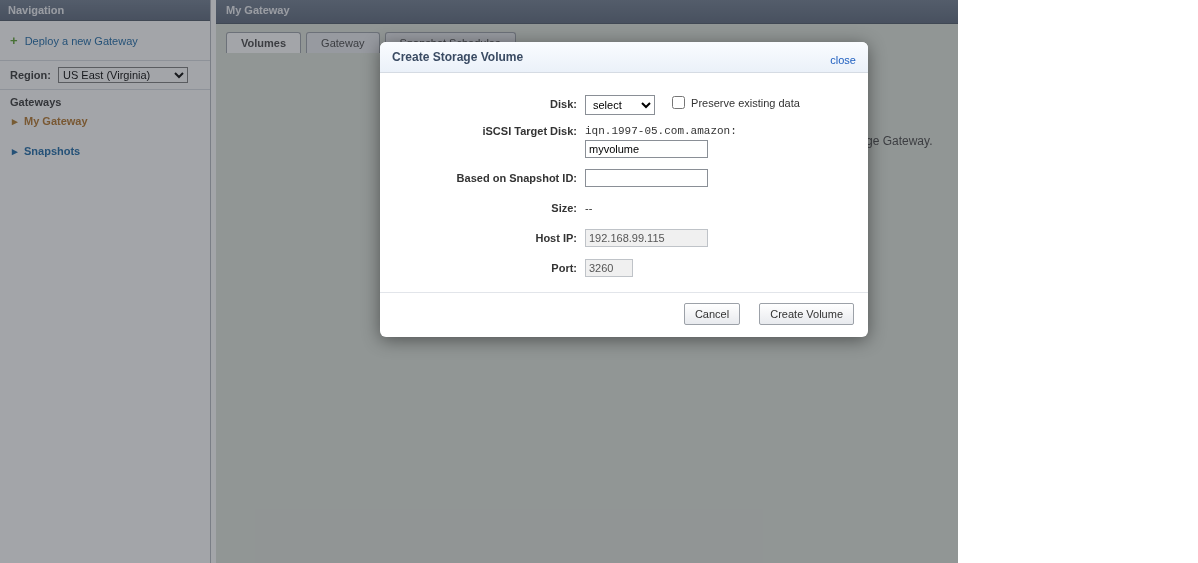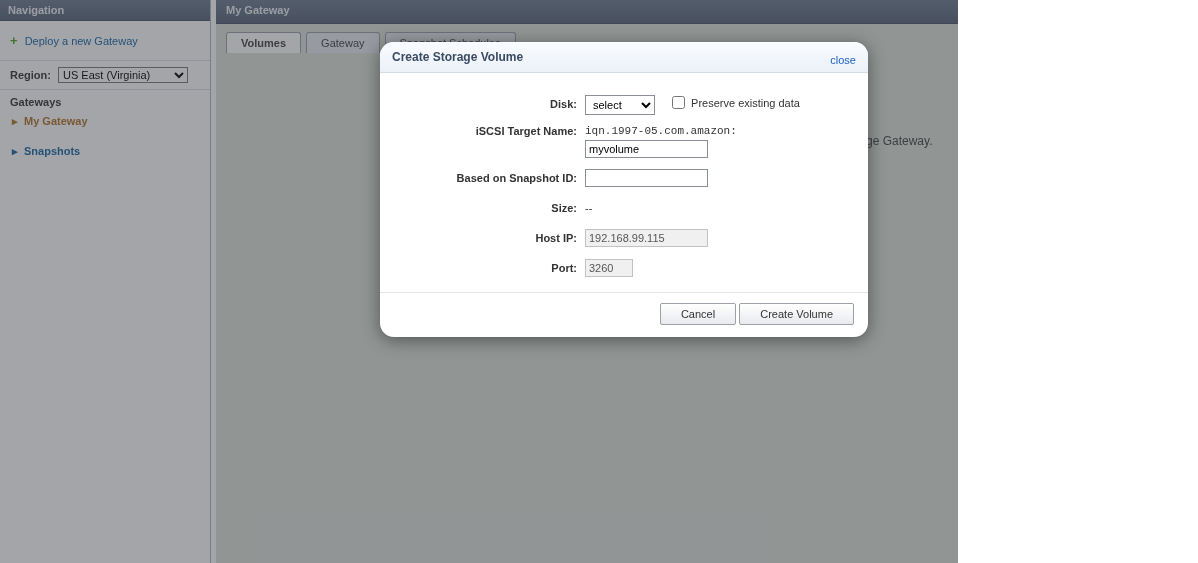--- a/index.html
+++ b/index.html
@@ -21,39 +21,39 @@
   
   #main{position:absolute;left:216px;top:0;right:0;height:100%;background:#dfe3da;}
   .main-head{background:linear-gradient(#6f7c8e,#5a6679);color:#eef0f4;font-weight:bold;padding:4px 10px;border-bottom:1px solid #4c5665;font-size:11px;height:15px;}
   .tabs{padding:8px 10px 0 10px;}
   .tab{display:inline-block;padding:4px 14px;border:1px solid #9ca1a8;border-bottom:none;background:#e9ebef;margin-right:2px;color:#444;font-size:11px;border-radius:3px 3px 0 0;vertical-align:bottom;}
   .tab.active{background:#fff;font-weight:bold;}
   .bg-text{position:absolute;top:134px;left:650px;color:#444;font-size:12px;}
   
   #overlay{position:absolute;inset:0;background:rgba(50,55,65,0.45);}
   
-  #modal{position:absolute;left:380px;top:42px;width:488px;background:#fff;border-radius:14px;box-shadow:0 3px 18px rgba(0,0,0,0.45);overflow:hidden;}
+  #modal{position:absolute;left:380px;top:42px;width:488px;background:#fff;border-radius:6px;box-shadow:0 3px 18px rgba(0,0,0,0.45);overflow:hidden;}
   .modal-head{background:linear-gradient(#fafcff,#ebf1f9);border-bottom:1px solid #d5dbe3;padding:8px 12px;position:relative;}
   .modal-title{color:#3a4b63;font-weight:bold;font-size:12px;}
   .modal-close{position:absolute;right:12px;top:12px;color:#2060c0;font-size:11px;cursor:pointer;}
   .modal-body{padding:20px 22px 4px 22px;}
   .frow{display:flex;align-items:center;margin-bottom:10px;min-height:20px;}
   .flabel{flex:0 0 175px;text-align:right;font-weight:bold;color:#333;padding-right:8px;font-size:11px;}
   .fval{flex:1;}
   select.inp,input.inp{border:1px solid #8a8f96;padding:2px 3px;font-family:inherit;font-size:11px;background:#fff;}
   input.inp[readonly]{background:#f0f0f0;color:#555;border-color:#bfc3c8;}
   select.disk{width:70px;}
   input.txt-sm{width:115px;}
   input.txt-md{width:115px;}
   input.txt-wide{width:115px;}
   input.port{width:40px;}
   .preserve{display:inline-flex;align-items:center;margin-left:10px;color:#333;}
   .preserve input{margin-right:6px;}
   .modal-foot{border-top:1px solid #e2e5ea;text-align:right;padding:10px 14px 12px 12px;}
-  .btn{display:inline-block;border:1px solid #9ca1a8;background:linear-gradient(#ffffff,#e8eaee);padding:4px 20px;font-family:inherit;font-size:11px;color:#333;margin-left:0;cursor:pointer;border-radius:2px;}
+  .btn{display:inline-block;border:1px solid #9ca1a8;background:linear-gradient(#ffffff,#e8eaee);padding:4px 10px;font-family:inherit;font-size:11px;color:#333;margin-left:16px;cursor:pointer;border-radius:2px;}
 </style>
 </head>
 <body>
 <div id="app">
 
   <div id="sidebar">
     <div class="panel-head">Navigation</div>
     <div class="side-link">
       <span class="plus">+</span>
       <span>Deploy a new Gateway</span>
@@ -105,21 +105,21 @@
             <option>select</option>
           </select>
           <span class="preserve">
             <input type="checkbox" style="">
             <span>Preserve existing data</span>
           </span>
         </div>
       </div>
 
       <div class="frow" style="align-items:flex-start;">
-        <div class="flabel">iSCSI Target Name:</div>
+        <div class="flabel">iSCSI Target Disk:</div>
         <div class="fval">
           <div style="margin-bottom:3px;font-family:Liberation Mono, monospace;">iqn.1997-05.com.amazon:</div>
           <input class="inp txt-sm" value="myvolume" style="">
         </div>
       </div>
 
       <div class="frow">
         <div class="flabel">Based on Snapshot ID:</div>
         <div class="fval">
           <input class="inp txt-md" value="" style="">

